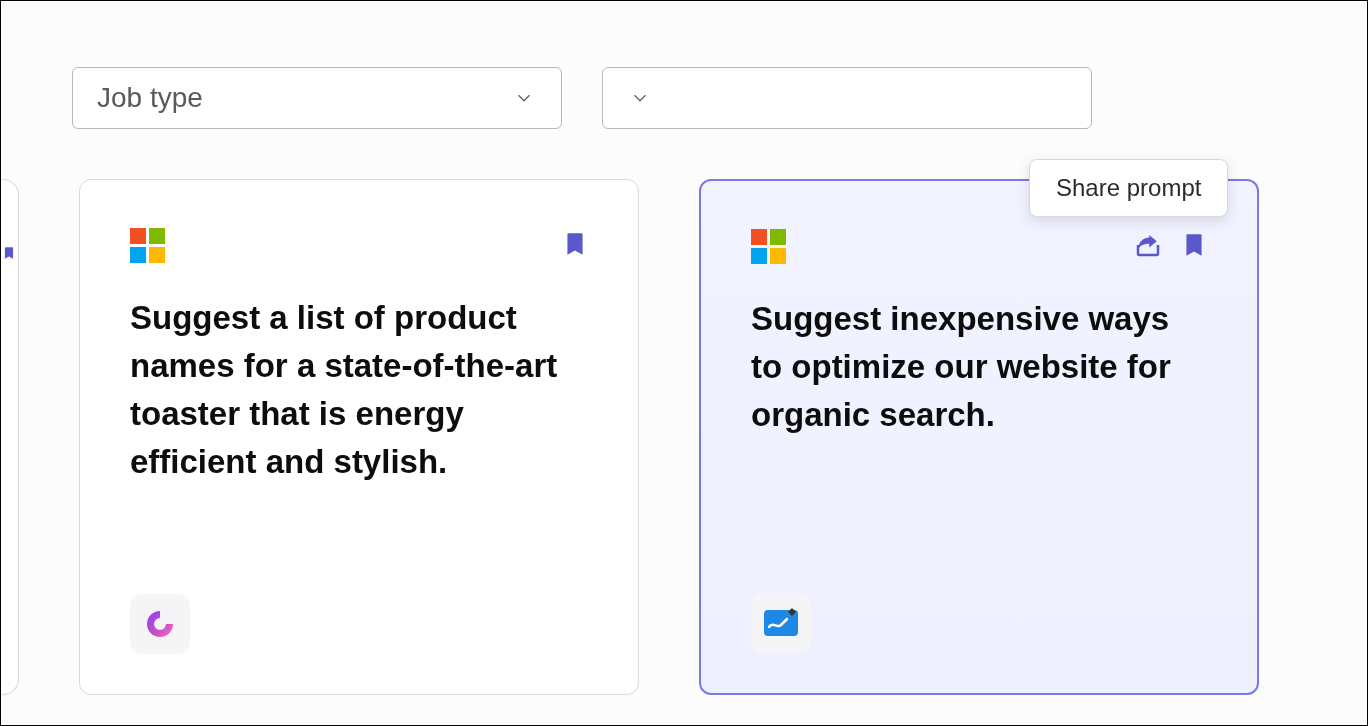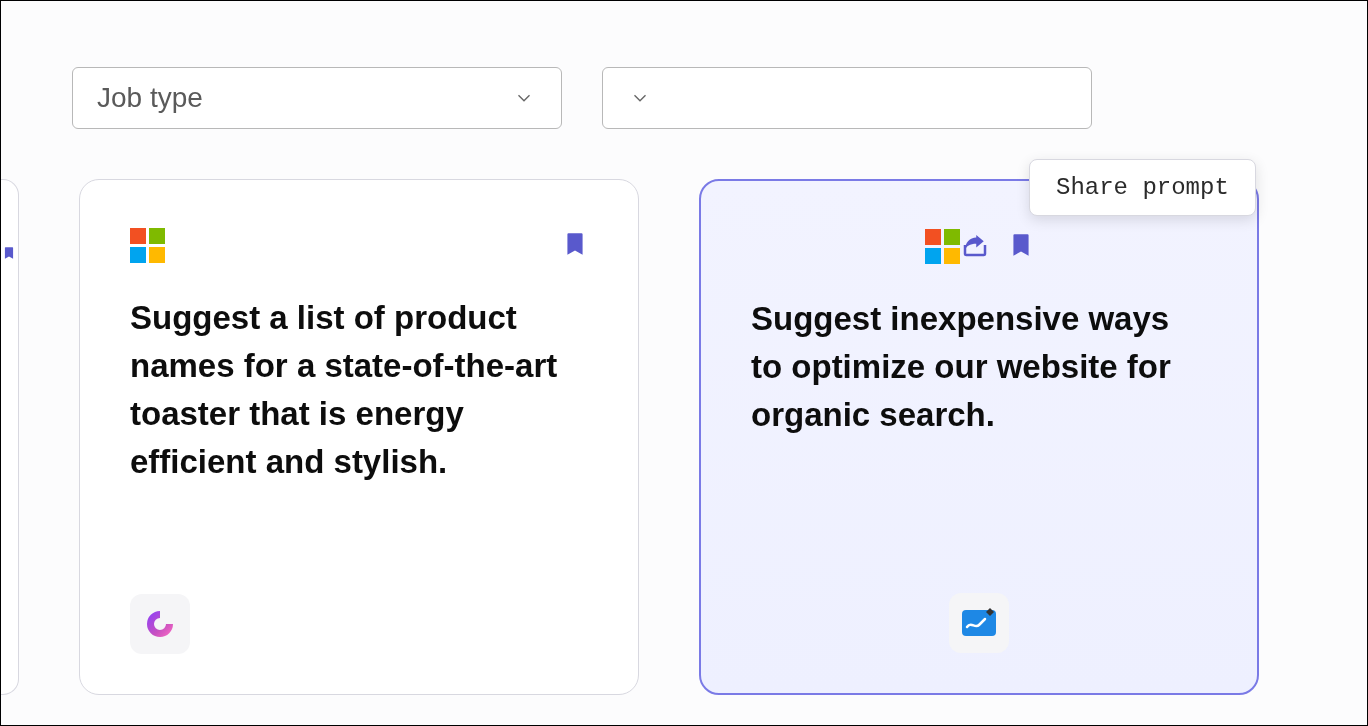--- a/index.html
+++ b/index.html
@@ -61,30 +61,29 @@
       top: 60px;
       right: 2px;
       color: #5959cc;
     }
 
     .card {
       width: 560px;
       height: 516px;
       background: #fff;
       border: 1px solid #d8d8e0;
-      border-radius: 20px;
+      border-radius: 12px;
       padding: 48px 50px 40px 50px;
       position: relative;
       display: flex;
       flex-direction: column;
     }
     .card.selected {
       background: linear-gradient(180deg, #f2f3ff 0%, #eef0ff 100%);
       border: 2px solid #7a7ae6;
-      align-items: center;
     }
 
     .card-header {
       display: flex;
       justify-content: space-between;
       align-items: flex-start;
       margin-bottom: 30px;
     }
     .ms-logo {
       display: grid;
@@ -128,21 +127,20 @@
       top: 158px;
       left: 1028px;
       background: #fff;
       border: 1px solid #d8d8e0;
       border-radius: 8px;
       box-shadow: 0 4px 14px rgba(0,0,0,.12);
       padding: 14px 26px;
       font-size: 24px;
       color: #2b2b2b;
       z-index: 20;
-      font-family: Liberation Mono, monospace;
     }
   </style>
 </head>
 <body>
 
 <div class="viewport">
 
   <div class="filters">
     <div class="dropdown">
       <span class="dropdown-label">Job type</span>

